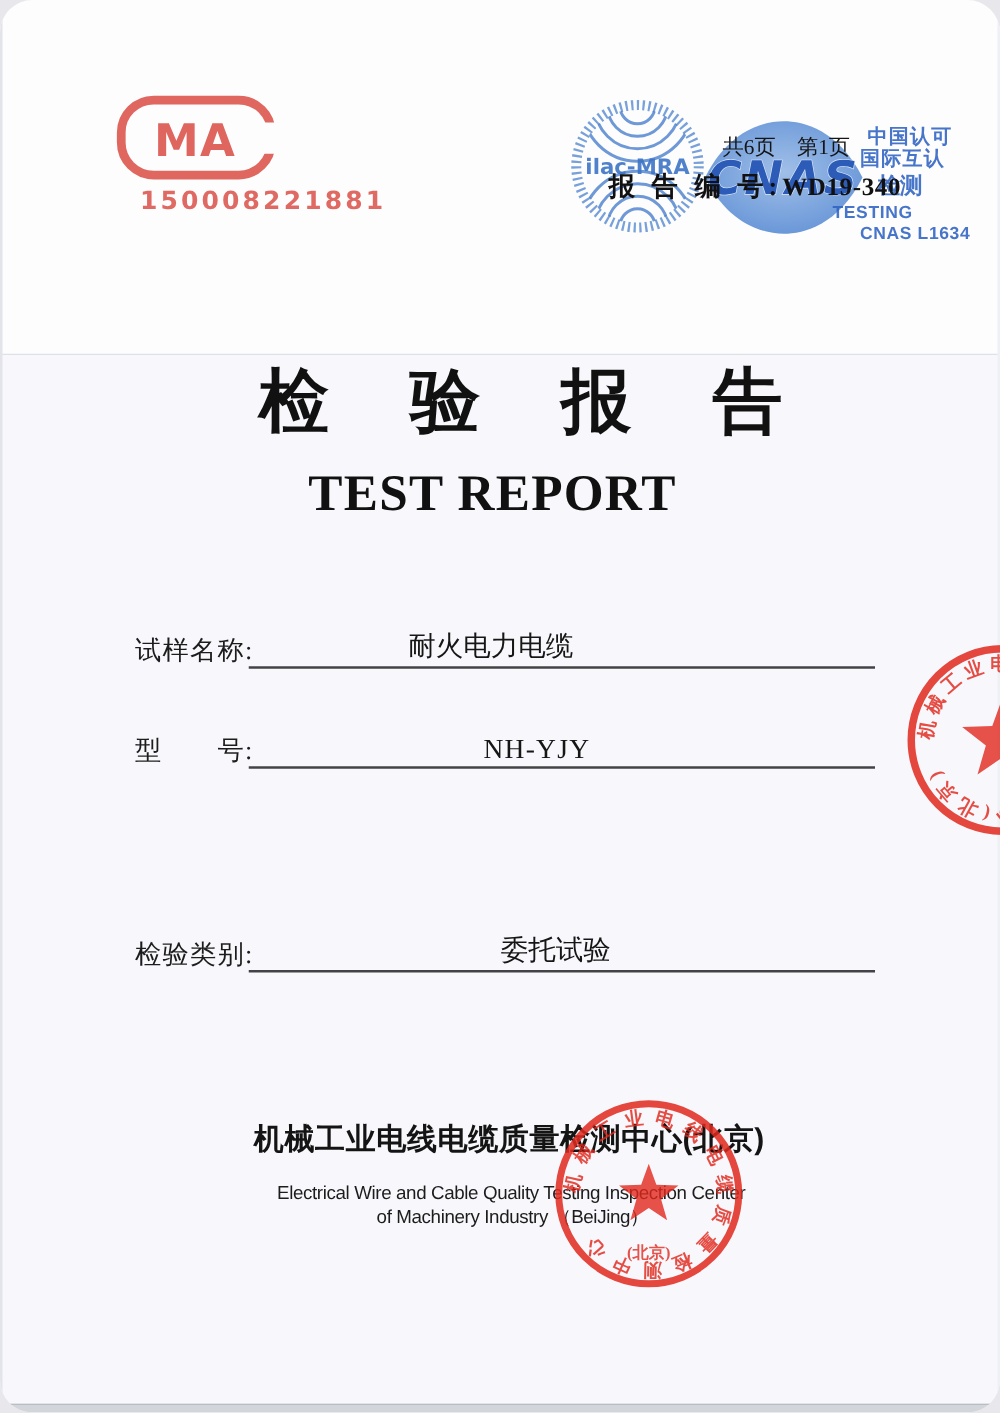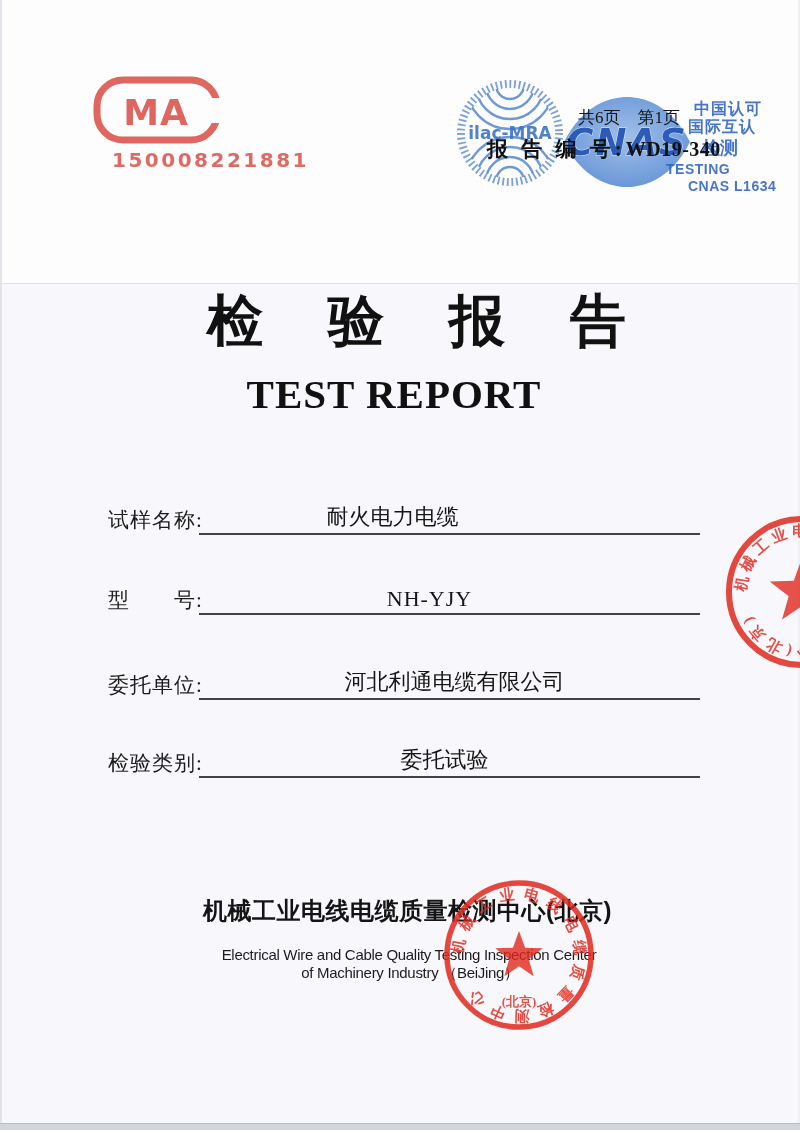--- a/index.html
+++ b/index.html
@@ -3,20 +3,21 @@
 <meta charset="utf-8">
 <style>
   * { margin:0; padding:0; box-sizing:border-box; }
   html,body { background:#e8e8ec; }
   .page {
     position:relative; width:800px; height:1130px; margin:0 auto;
     background:linear-gradient(#fdfdfe 0px, #fdfdfe 283px, #f8f8fc 284px, #f8f8fc 1122px, #f8f8fc 1130px);
     overflow:hidden;
     font-family:"Liberation Serif","DejaVu Serif",serif;
     color:#1a1a1a;
+    border-radius:26px;
   }
   
   .fold-line { position:absolute; left:0; right:0; top:283px; height:1px; background:#dde1e8; }
   .edge-left { position:absolute; left:0; top:0; bottom:0; width:2px; background:#e2e4ea; }
   .edge-bottom { position:absolute; left:0; right:0; bottom:0; height:7px; background:#d2d5da; border-top:1px solid #b9bdc4; }
   .edge-right { position:absolute; right:0; top:0; bottom:0; width:2px; background:#eef0f4; }
 
   .stamp { position:absolute; filter:blur(0.35px); }
 
   
@@ -123,25 +124,20 @@
   <div class="row" style="top:501px;">
     <span class="lbl">试样名称:</span>
     <span class="line"></span>
     <span class="val" style="transform:translateX(-57px);">耐火电力电缆</span>
   </div>
   <div class="row" style="top:581px;">
     <span class="lbl">型　　号:</span>
     <span class="line"></span>
     <span class="val" style="transform:translateX(-20px); letter-spacing:1px;">NH-YJY</span>
   </div>
-  <div class="row" style="top:666px;">
-    <span class="lbl">委托单位:</span>
-    <span class="line"></span>
-    <span class="val" style="transform:translateX(5px);">河北利通电缆有限公司</span>
-  </div>
   <div class="row" style="top:744px;">
     <span class="lbl">检验类别:</span>
     <span class="line"></span>
     <span class="val" style="transform:translateX(-5px);">委托试验</span>
   </div>
 
   <div class="footer-cn">机械工业电线电缆质量检测中心(北京)</div>
   <div class="footer-en footer-en1">Electrical Wire and Cable Quality Testing Inspection Center</div>
   <div class="footer-en footer-en2">of Machinery Industry （BeiJing）</div>
 

